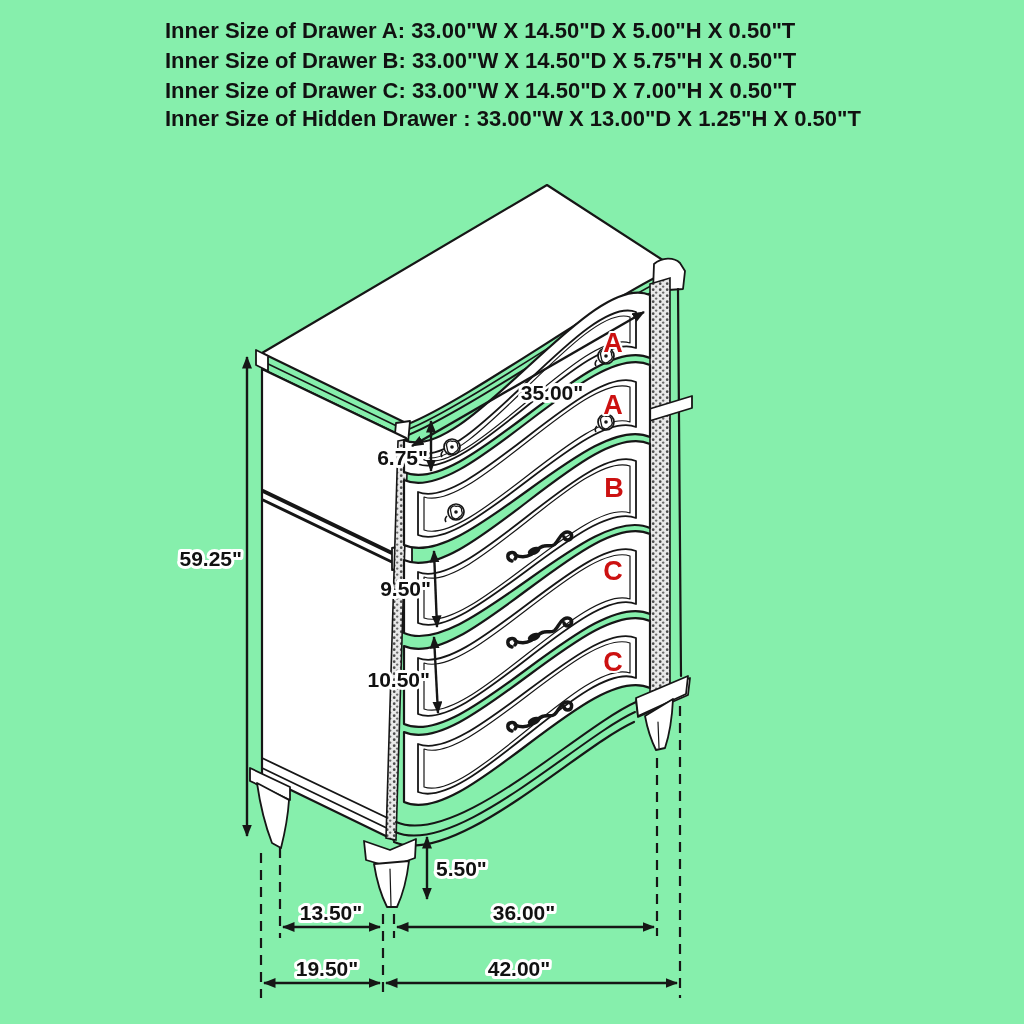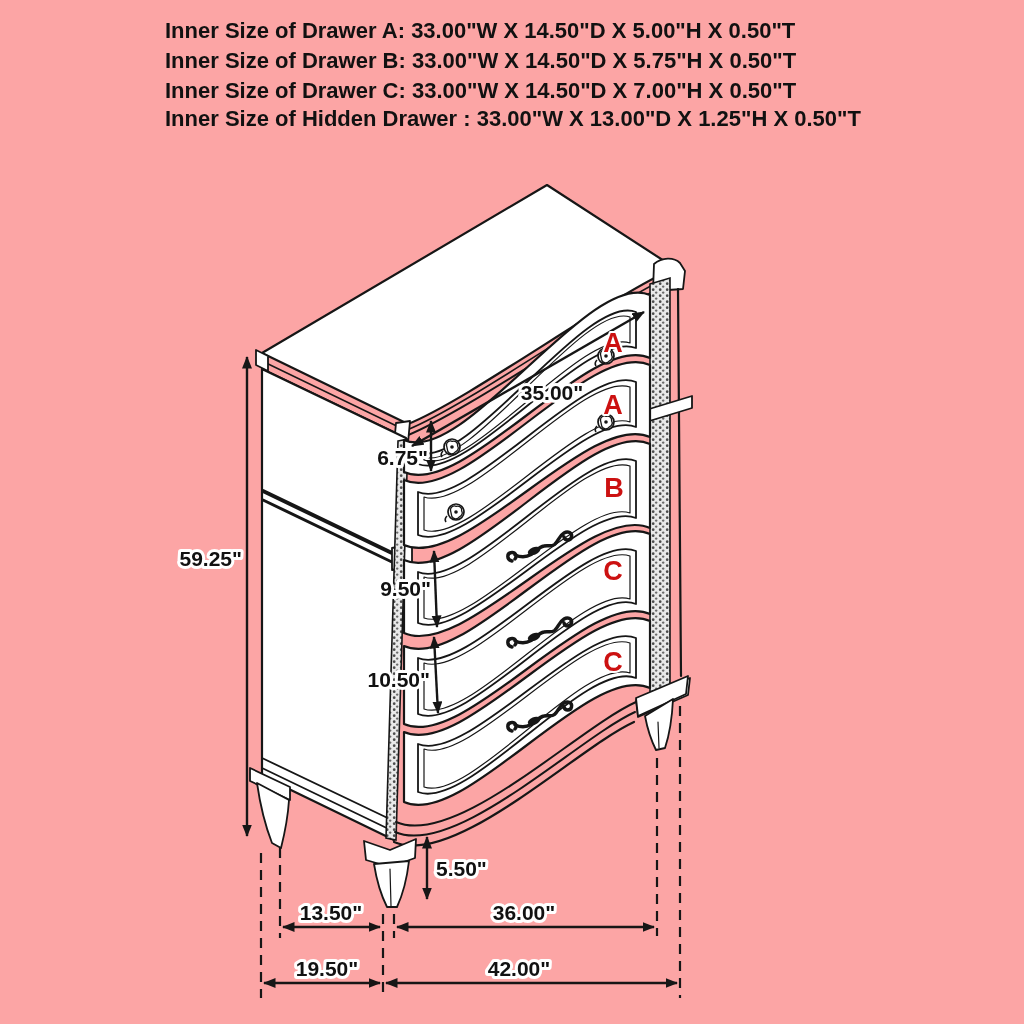--- a/index.html
+++ b/index.html
@@ -1,16 +1,16 @@
 <!DOCTYPE html>
 <html><head>
 <meta charset="utf-8">
 <style>
   html,body{margin:0;padding:0;background:#fff;}
-  #stage{position:relative;width:1024px;height:1024px;background:#fca5a5;overflow:hidden;}
+  #stage{position:relative;width:1024px;height:1024px;background:#86efac;overflow:hidden;}
   svg{display:block;}
   text{font-family:"Liberation Sans","DejaVu Sans",sans-serif;font-weight:bold;}
   .spec{font-size:22px;fill:#111;}
   .dim{font-size:21px;fill:#111;paint-order:stroke;stroke:#ffffff;stroke-width:6px;stroke-linejoin:round;}
   .red{font-size:27px;fill:#cc1111;paint-order:stroke;stroke:#ffffff;stroke-width:4px;stroke-linejoin:round;}
   .ln{stroke:#161616;fill:none;stroke-linecap:round;stroke-linejoin:round;}
   .fw{fill:#ffffff;stroke:#161616;stroke-linejoin:round;}
   .dimln{stroke:#161616;stroke-width:2.4;fill:none;}
   .dash{stroke:#161616;stroke-width:2.2;fill:none;stroke-dasharray:10 7;}
 </style>

